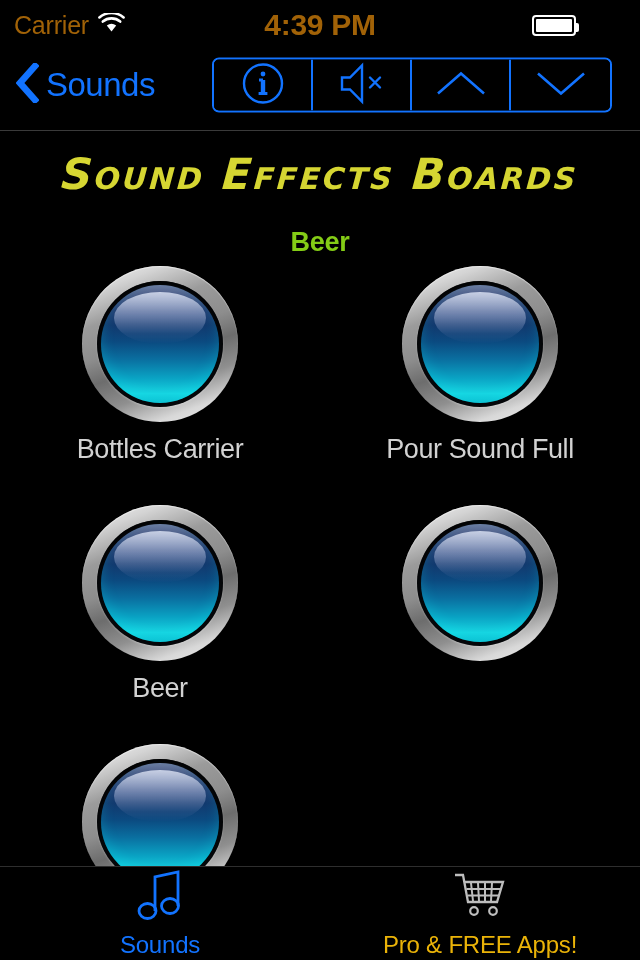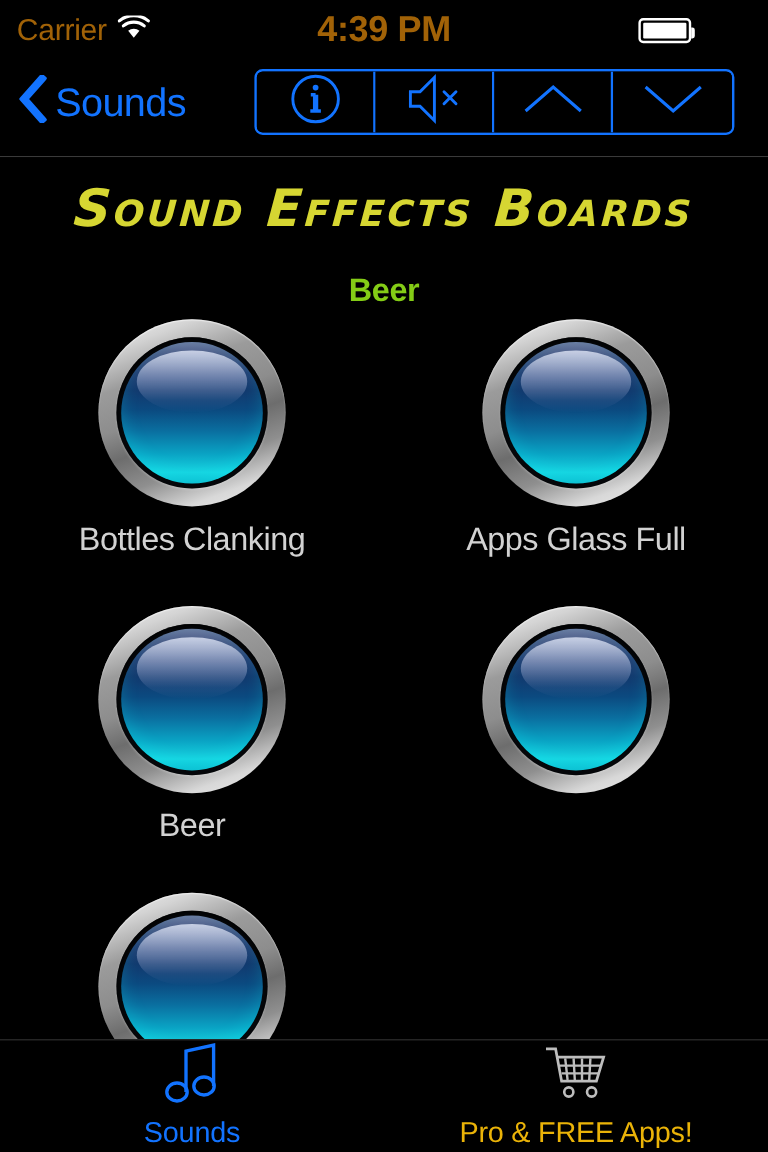--- a/index.html
+++ b/index.html
@@ -303,29 +303,29 @@
 
     <div id="board-title">Sound Effects Boards</div>
     <div id="category-title">Beer</div>
 
     <div id="grid">
 
       <div class="cell">
         <div class="sound-button">
           <div class="dome"></div>
         </div>
-        <div class="sound-label">Bottles Clanking</div>
-      </div>
-
-
-      <div class="cell">
-        <div class="sound-button">
-          <div class="dome"></div>
-        </div>
-        <div class="sound-label">Apps Glass Full</div>
+        <div class="sound-label">Bottles Carrier</div>
+      </div>
+
+
+      <div class="cell">
+        <div class="sound-button">
+          <div class="dome"></div>
+        </div>
+        <div class="sound-label">Pour Sound Full</div>
       </div>
 
       <div class="cell">
         <div class="sound-button">
           <div class="dome"></div>
         </div>
         <div class="sound-label">Beer</div>
       </div>
 
       <div class="cell">

